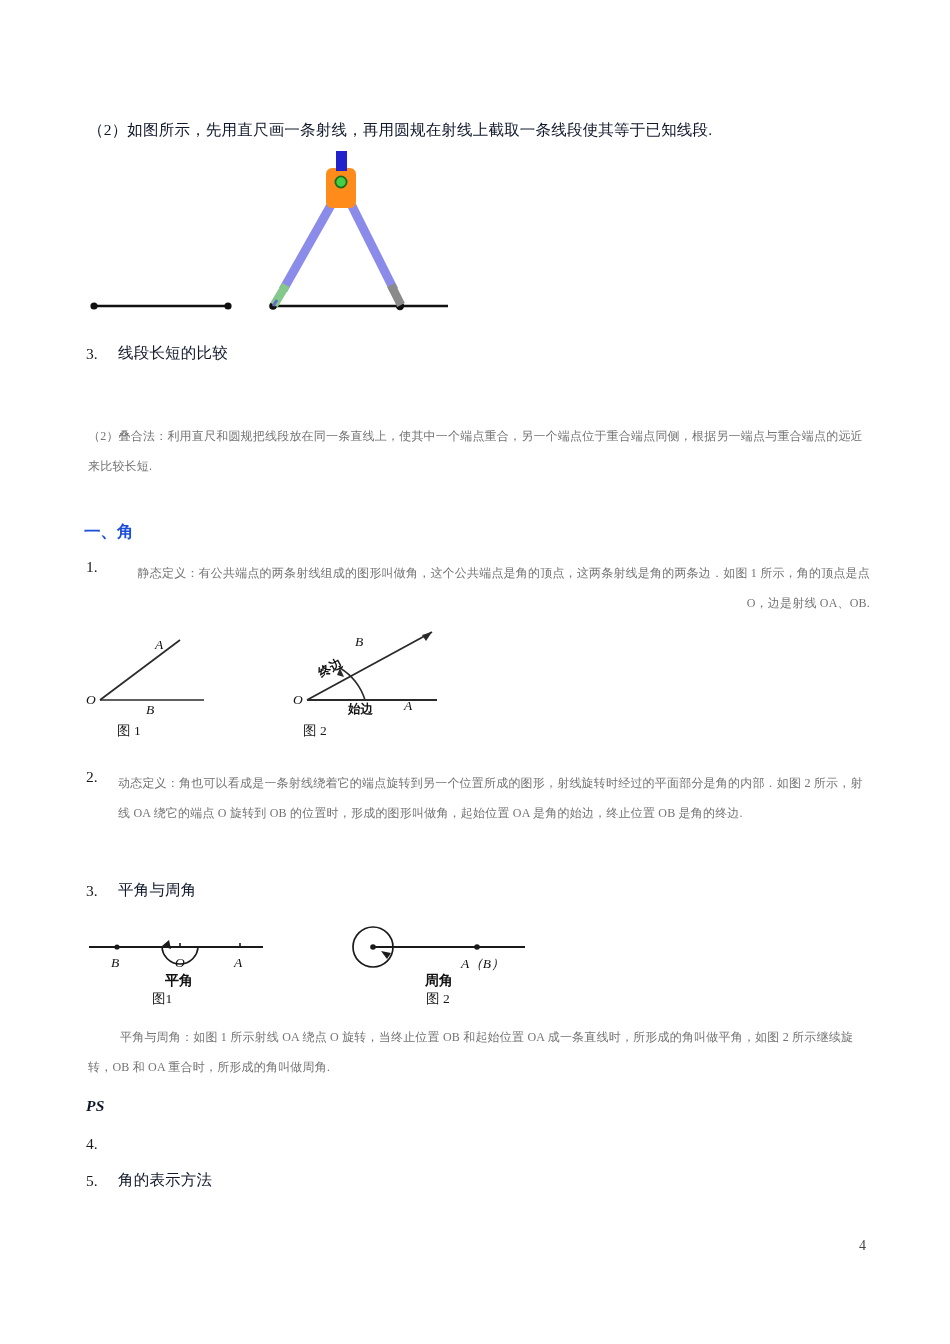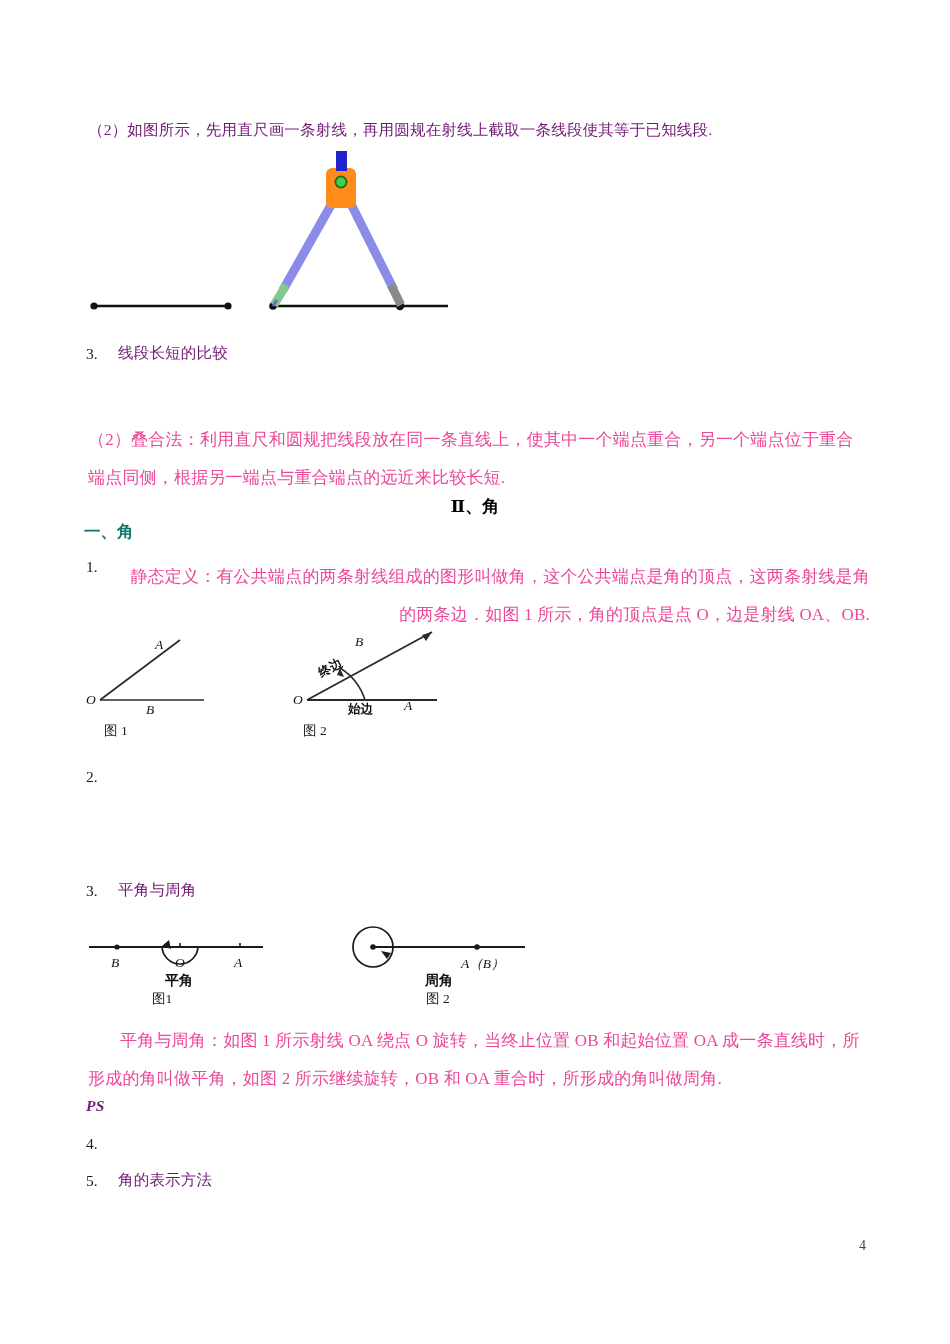--- a/index.html
+++ b/index.html
@@ -13,42 +13,42 @@
     height: 1344px;
     background: #ffffff;
     font-family: "Liberation Serif", "DejaVu Serif", serif;
     color: #000000;
     overflow: hidden;
   }
   .body-text {
     position: absolute;
     font-size: 15.5px;
     line-height: 1.0;
-    color: #701a75;
+    color: #0f172a;
     white-space: nowrap;
     letter-spacing: 0.2px;
   }
   .indent-num {
     position: absolute;
     font-size: 15.5px;
     color: #1a1a1a;
     white-space: nowrap;
   }
   .wrap-text {
     position: absolute;
-    font-size: 17px;
-    line-height: 38px;
-    color: #ec4899;
+    font-size: 12px;
+    line-height: 30px;
+    color: #737373;
     letter-spacing: 0.2px;
   }
   .bold-head {
     position: absolute;
     font-weight: bold;
     font-size: 16.5px;
-    color: #0f766e;
+    color: #1d4ed8;
     white-space: nowrap;
   }
   .center-head {
     position: absolute;
     width: 100%;
     text-align: center;
     font-weight: bold;
     font-size: 17px;
     color: #000;
   }
@@ -129,21 +129,20 @@
       <circle cx="261" cy="32" r="5.6" fill="#44d044" stroke="#1b6b1b" stroke-width="1.8"></circle>
     </svg>
   </div>
 
   <div class="indent-num" style="left:86px; top:345px;">3.</div>
   <div class="body-text" style="left:118px; top:345px;">线段长短的比较</div>
 
 
   <div class="wrap-text" style="left:88px; top:421px; width:782px;">（2）叠合法：利用直尺和圆规把线段放在同一条直线上，使其中一个端点重合，另一个端点位于重合端点同侧，根据另一端点与重合端点的远近来比较长短.</div>
 
-  <div class="center-head" style="top:495px;">Ⅱ、角</div>
 
   <div class="bold-head" style="left:84px; top:521px;">一、角</div>
 
   <div class="indent-num" style="left:86px; top:558px;">1.</div>
   <div class="wrap-text" style="left:118px; top:558px; width:752px;text-align:right;">静态定义：有公共端点的两条射线组成的图形叫做角，这个公共端点是角的顶点，这两条射线是角的两条边．如图 1 所示，角的顶点是点 O，边是射线 OA、OB.</div>
 
   <div class="fig">
     <svg width="420" height="120" viewBox="0 0 420 120" style="position:absolute; left:82px; top:622px;">
 
       <line x1="18" y1="78" x2="122" y2="78" stroke="#2a2a2a" stroke-width="1.7"></line>
@@ -154,31 +153,32 @@
 
       <polygon points="350,10 340,13 344,19" fill="#2a2a2a"></polygon>
 
       <path d="M 283 78 A 58 58 0 0 0 258 46" fill="none" stroke="#2a2a2a" stroke-width="1.5"></path>
       <polygon points="258,46 262,55 255,53" fill="#2a2a2a"></polygon>
     </svg>
 
     <div class="pt-label" style="left:86px; top:692px;">O</div>
     <div class="pt-label" style="left:155px; top:637px;">A</div>
     <div class="pt-label" style="left:146px; top:702px;">B</div>
-    <div class="fig-cap" style="left:104px; top:722px;text-align:right;">图 1</div>
+    <div class="fig-cap" style="left:117px; top:722px;text-align:right;">图 1</div>
 
     <div class="pt-label" style="left:293px; top:692px;">O</div>
     <div class="pt-label" style="left:355px; top:634px;">B</div>
     <div class="pt-label" style="left:404px; top:698px;">A</div>
     <div class="cn-small" style="left:318px; top:660px; transform:rotate(-29deg);">终边</div>
     <div class="cn-small" style="left:348px; top:701px;">始边</div>
     <div class="fig-cap" style="left:303px; top:722px;">图 2</div>
   </div>
 
   <div class="indent-num" style="left:86px; top:768px;">2.</div>
+  <div class="wrap-text" style="left:118px; top:768px; width:752px;">动态定义：角也可以看成是一条射线绕着它的端点旋转到另一个位置所成的图形，射线旋转时经过的平面部分是角的内部．如图 2 所示，射线 OA 绕它的端点 O 旋转到 OB 的位置时，形成的图形叫做角，起始位置 OA 是角的始边，终止位置 OB 是角的终边.</div>
 
   <div class="indent-num" style="left:86px; top:882px;">3.</div>
   <div class="body-text" style="left:118px; top:882px;">平角与周角</div>
 
   <div class="fig">
     <svg width="500" height="100" viewBox="0 0 500 100" style="position:absolute; left:85px; top:905px;">
 
       <line x1="4" y1="42" x2="178" y2="42" stroke="#1a1a1a" stroke-width="2"></line>
       <circle cx="32" cy="42" r="2.6" fill="#1a1a1a"></circle>
       <line x1="95" y1="38" x2="95" y2="42" stroke="#1a1a1a" stroke-width="1.6"></line>

